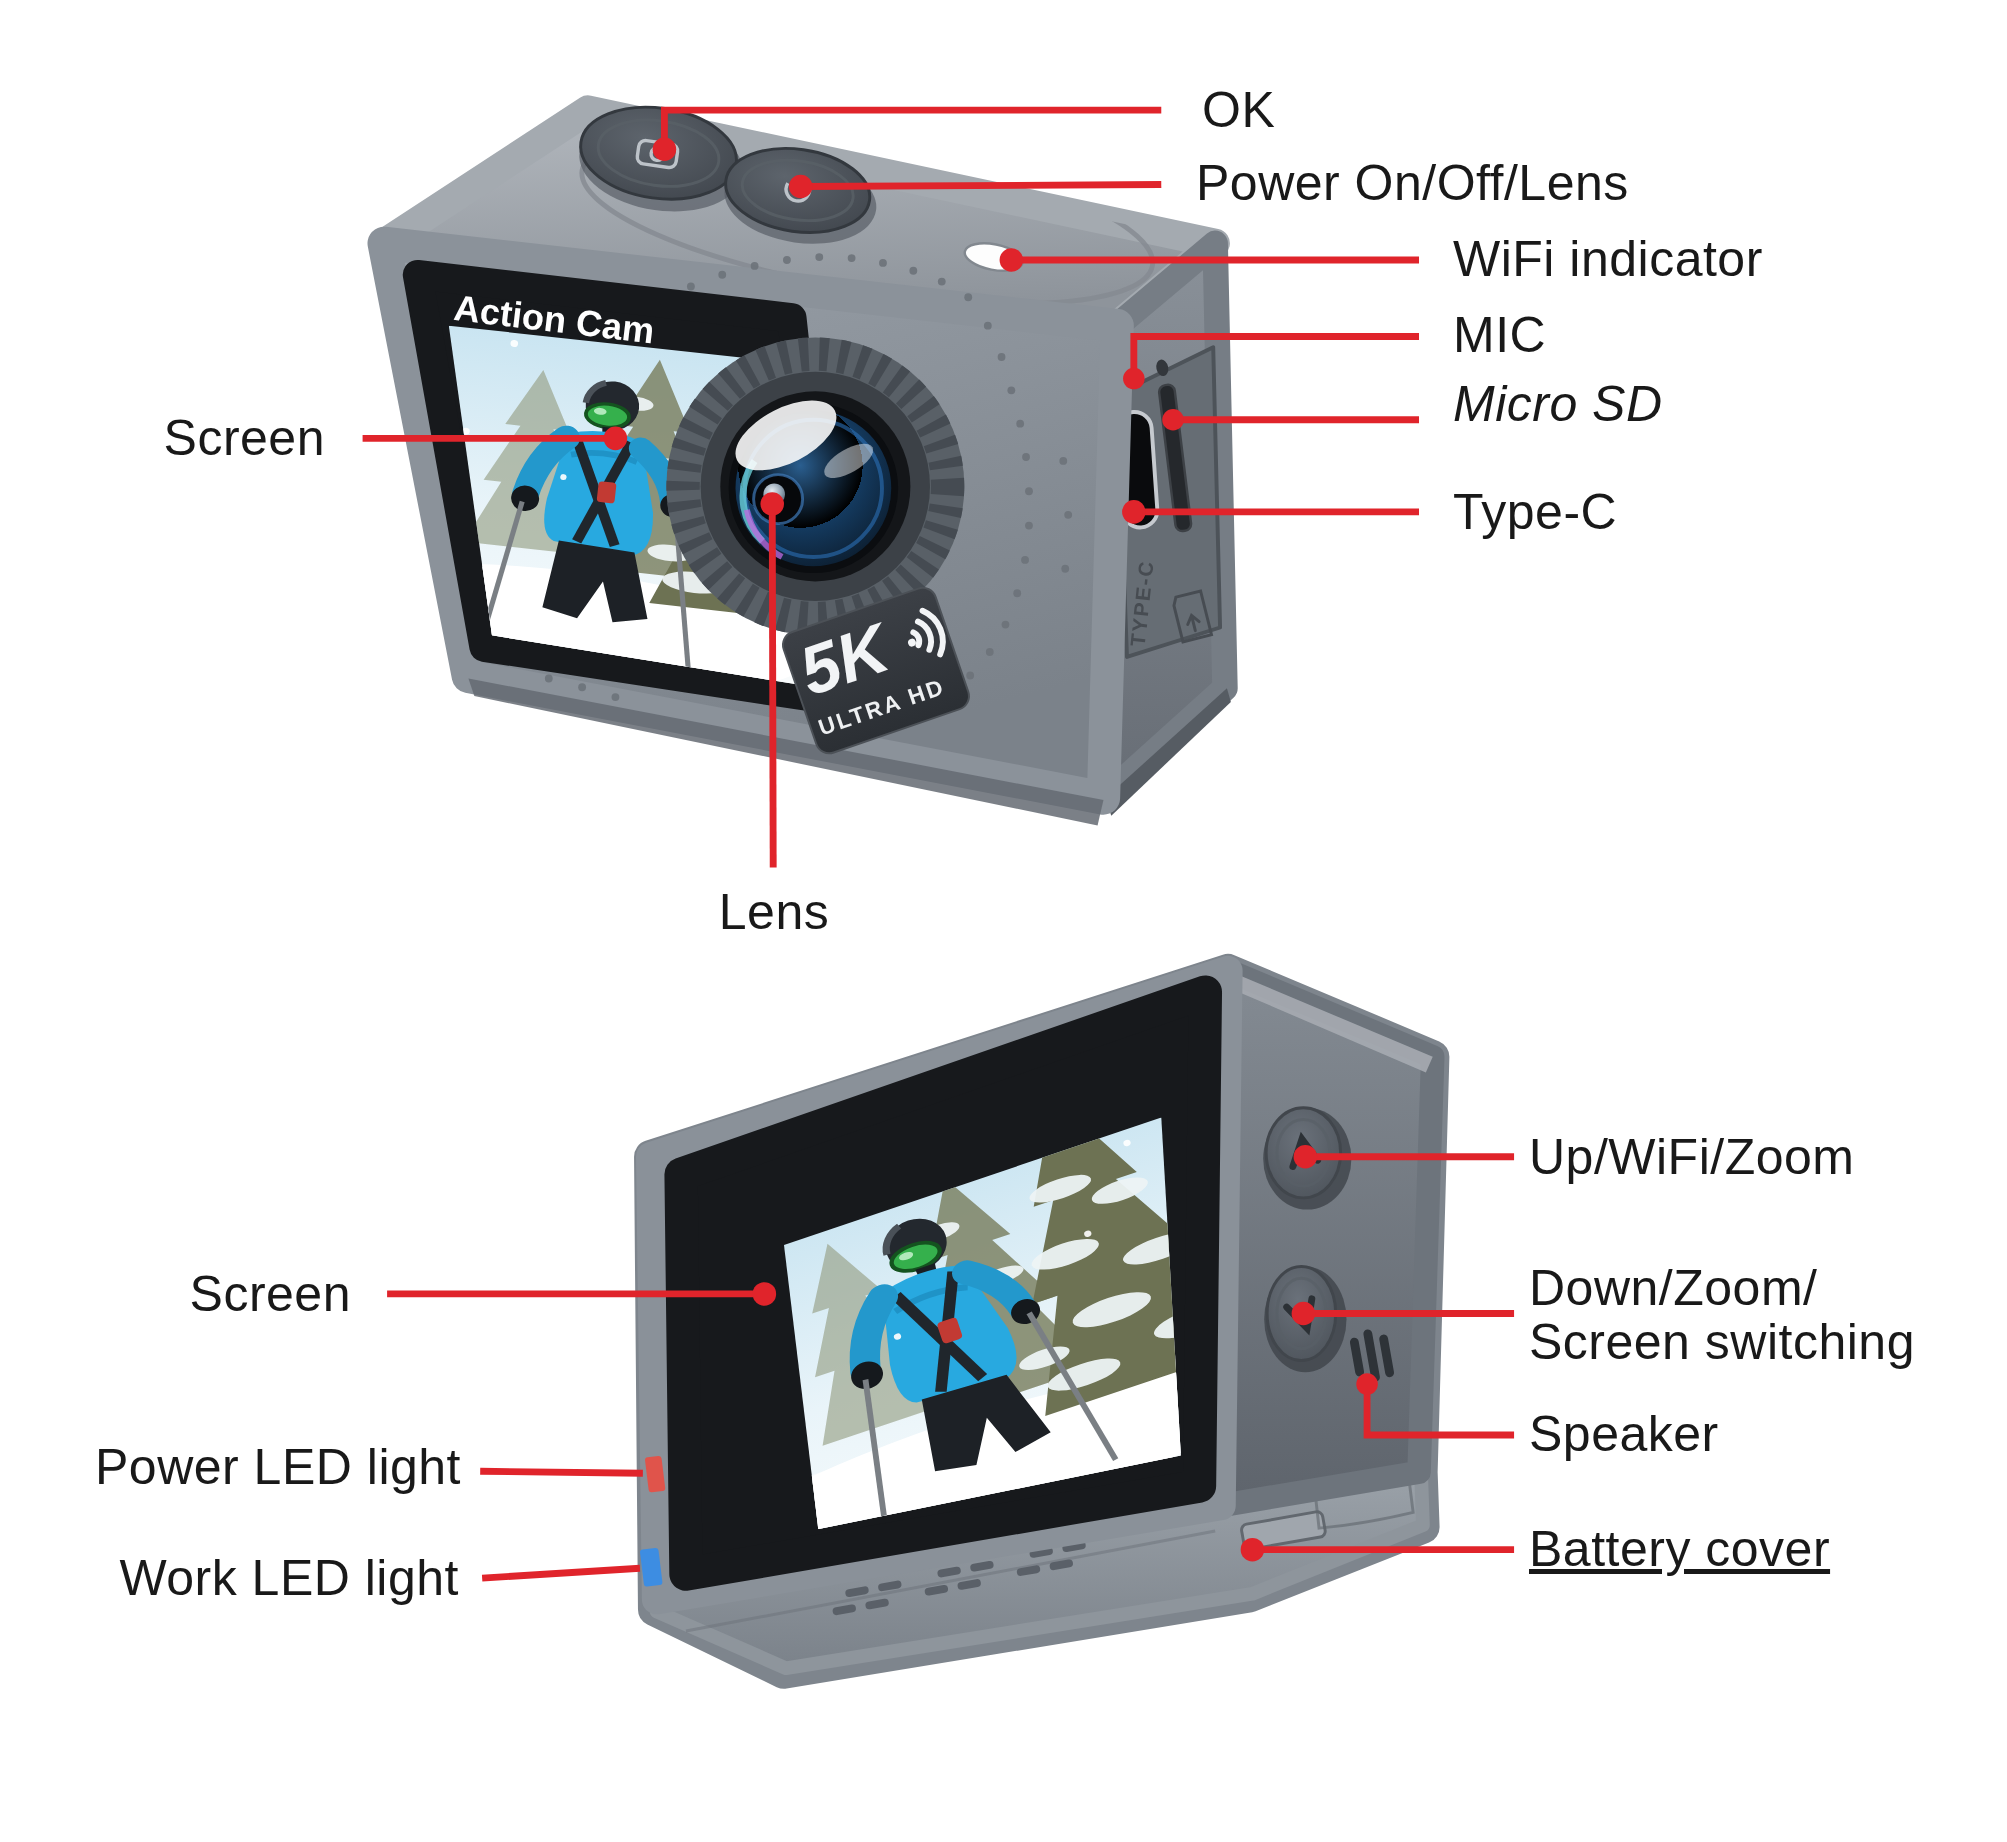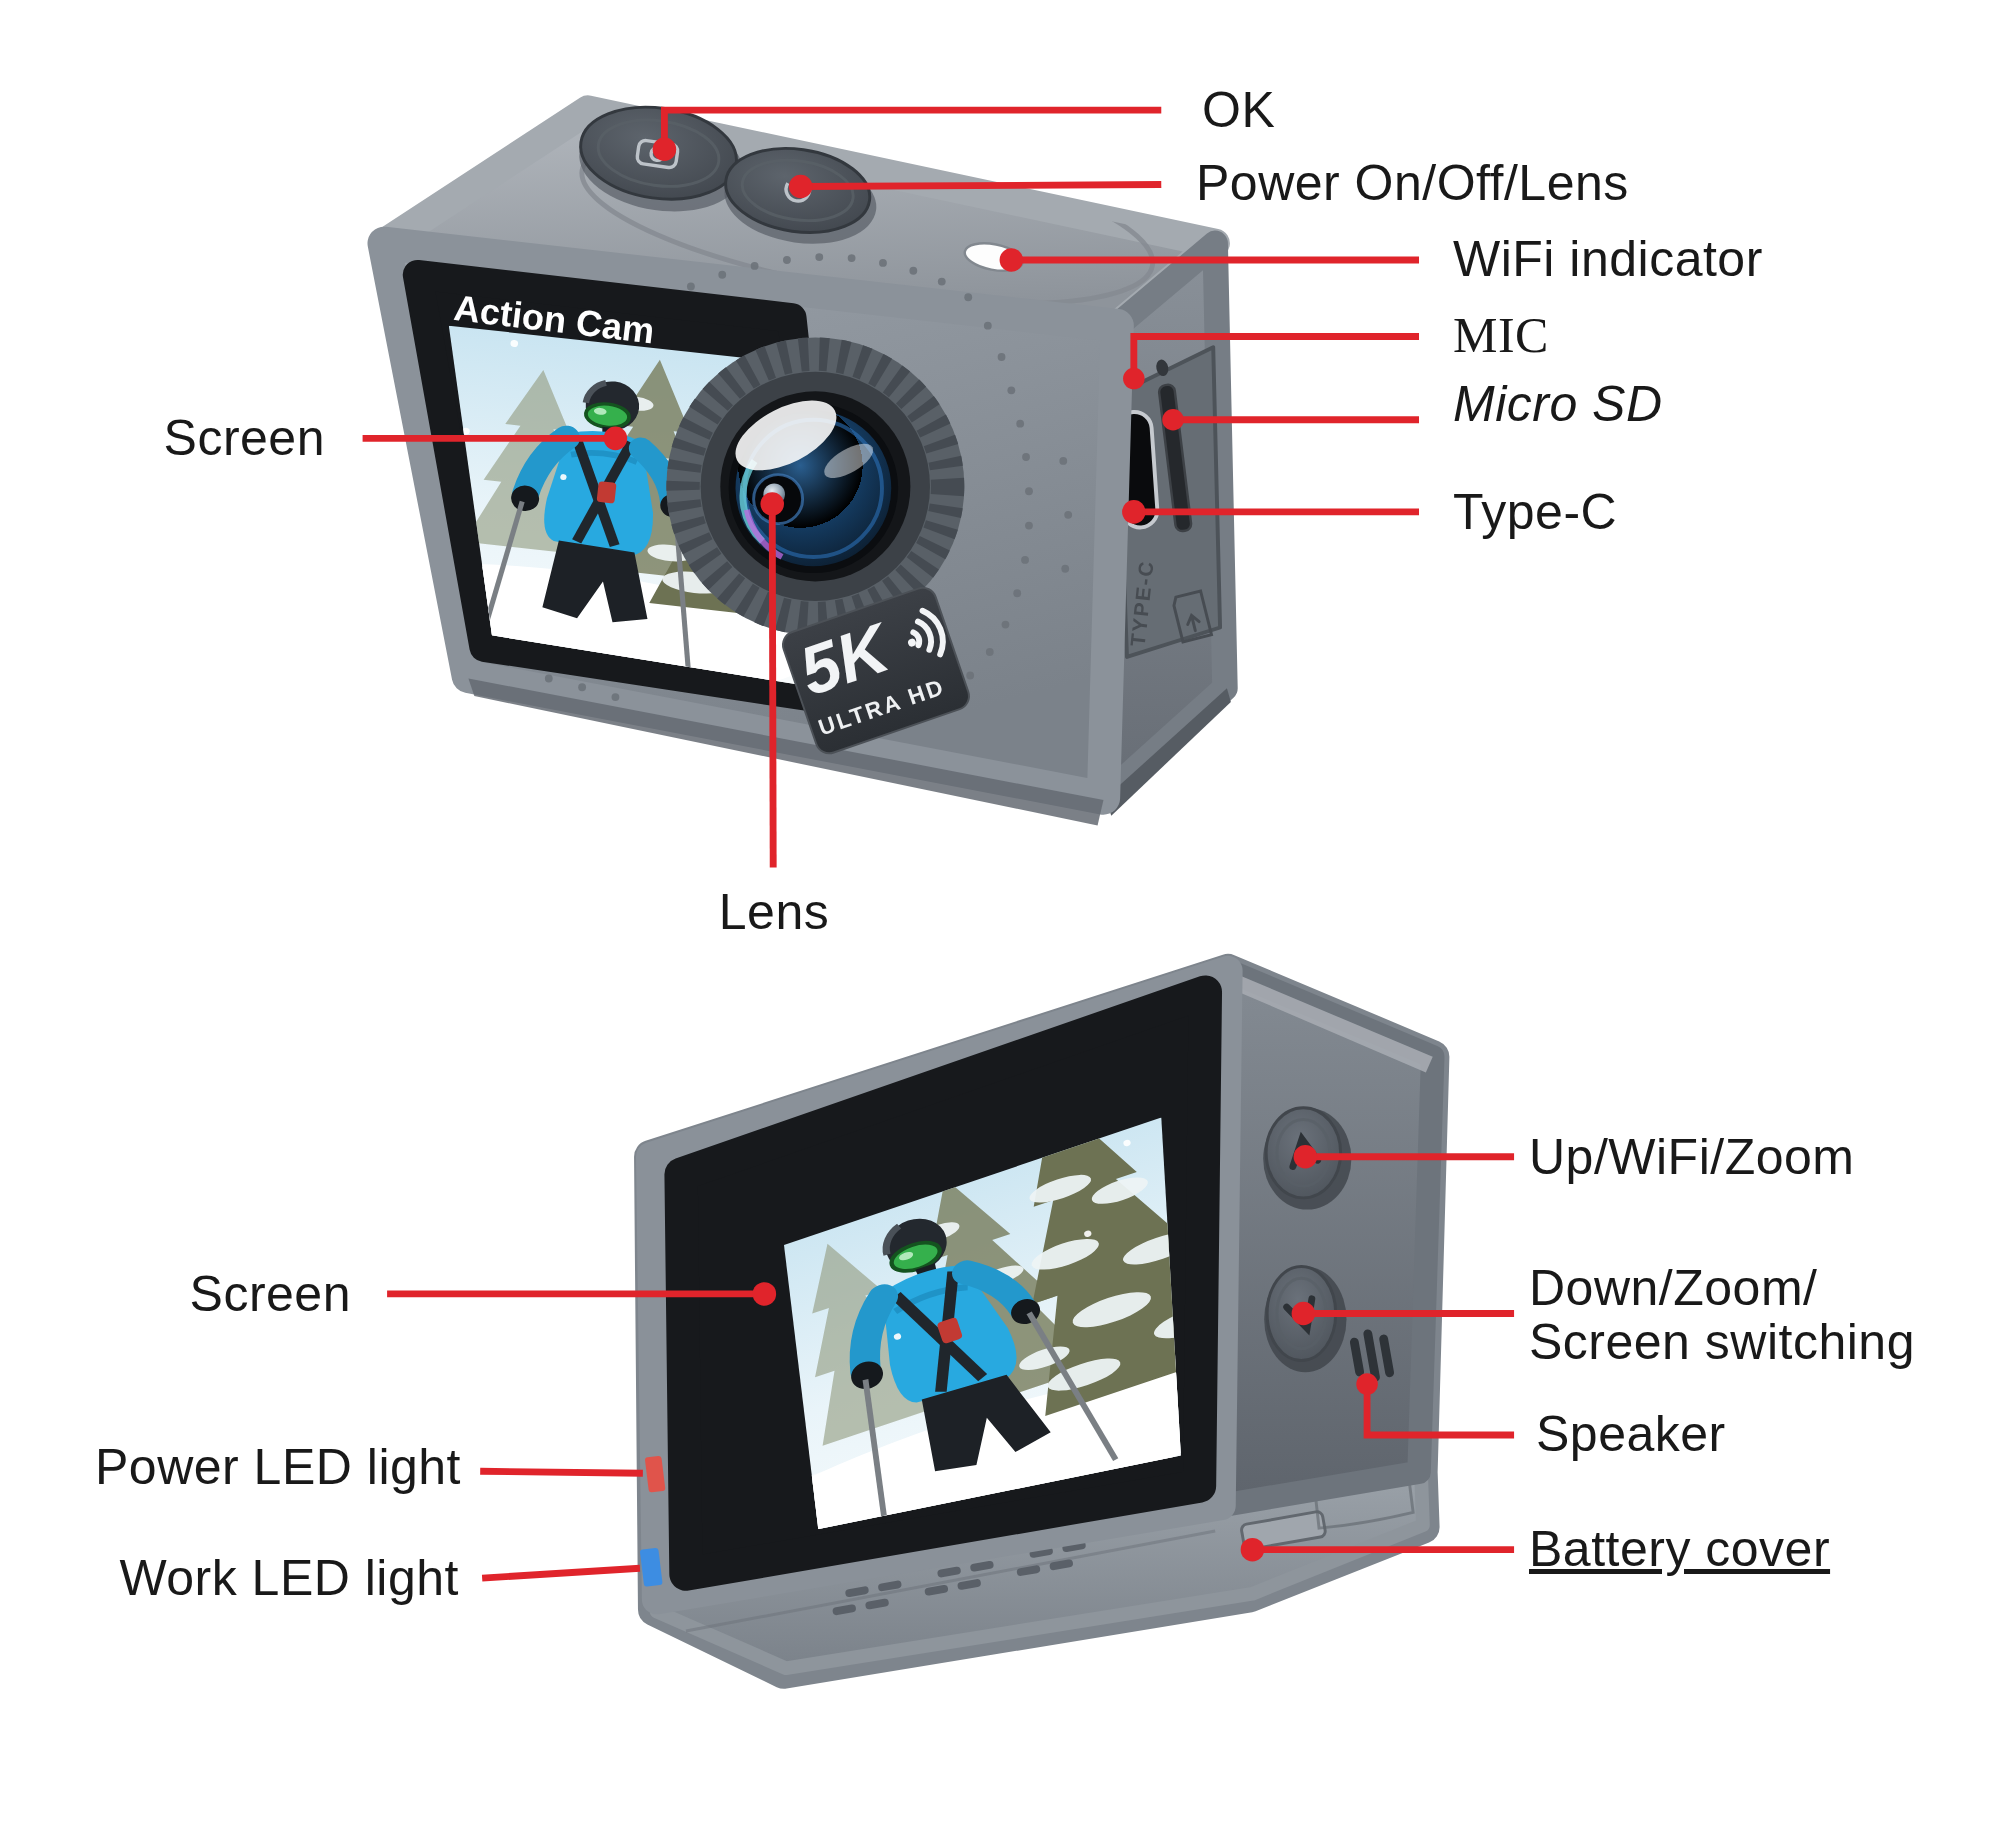--- a/index.html
+++ b/index.html
@@ -347,29 +347,29 @@
     <circle cx="1332" cy="1180" r="12"></circle>
       <circle cx="1330" cy="1340" r="12"></circle>
       <circle cx="1395" cy="1412" r="11"></circle>
     <circle cx="1278" cy="1581" r="12"></circle>
   </g>
 </svg>
 
 <div class="lbl" style="left:1202px;top:110px;">OK</div>
 <div class="lbl" style="left:1196px;top:183px;">Power On/Off/Lens</div>
 <div class="lbl" style="left:1453px;top:259px;">WiFi indicator</div>
-<div class="lbl" style="left:1453px;top:335px;font-family:Liberation Serif, serif;">MIC</div>
+<div class="lbl" style="left:1453px;top:335px;">MIC</div>
 <div class="lbl" style="left:1453px;top:404px;font-style:italic;">Micro SD</div>
 <div class="lbl" style="left:1453px;top:512px;">Type-C</div>
 <div class="lbl r" style="left:325px;top:438px;">Screen</div>
 <div class="lbl c" style="left:774px;top:912px;">Lens</div>
 
 <div class="lbl r" style="left:351px;top:1294px;">Screen</div>
 <div class="lbl r" style="left:461px;top:1467px;">Power LED light</div>
 <div class="lbl r" style="left:459px;top:1578px;">Work LED light</div>
 <div class="lbl" style="left:1529px;top:1157px;">Up/WiFi/Zoom</div>
 <div class="lbl two" style="left:1529px;top:1315px;">
   <span>Down/Zoom/</span><br>
   <span>Screen switching</span>
 </div>
-<div class="lbl" style="left:1529px;top:1434px;margin-left:7px;">Speaker</div>
+<div class="lbl" style="left:1529px;top:1434px;">Speaker</div>
 <div class="lbl" style="left:1529px;top:1549px;text-decoration:underline;">Battery cover</div>
 
 
 </body></html>

